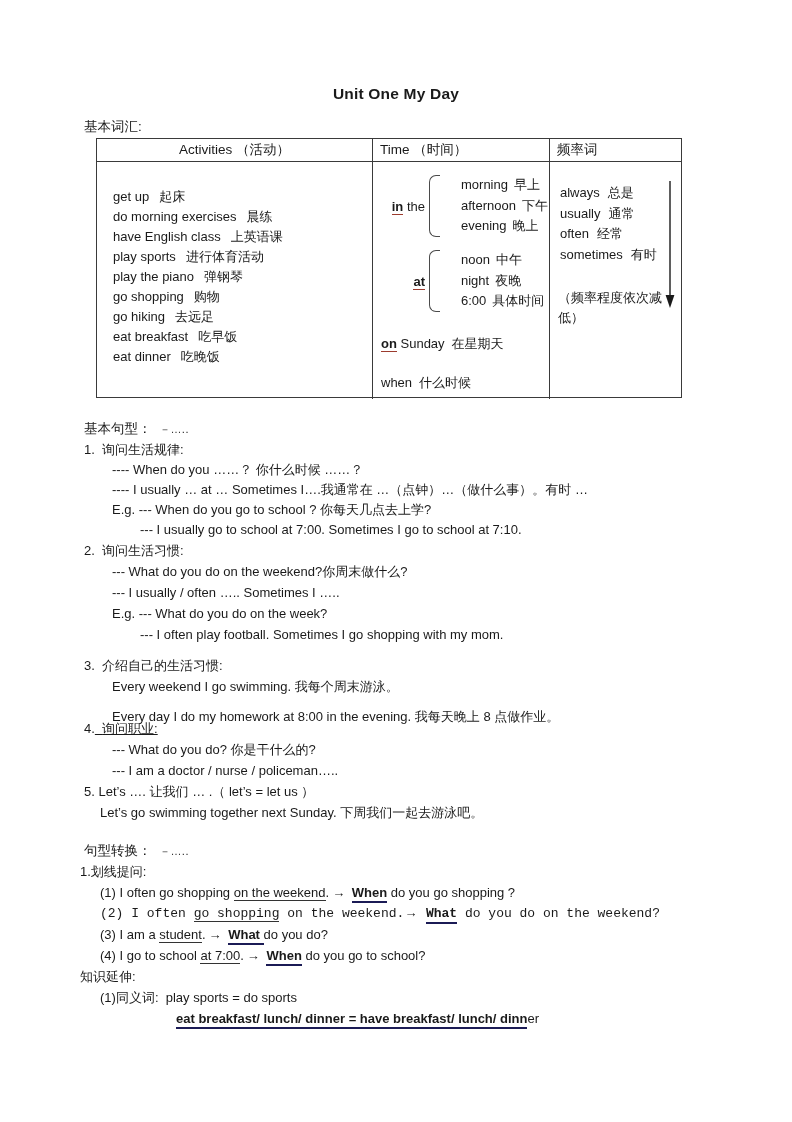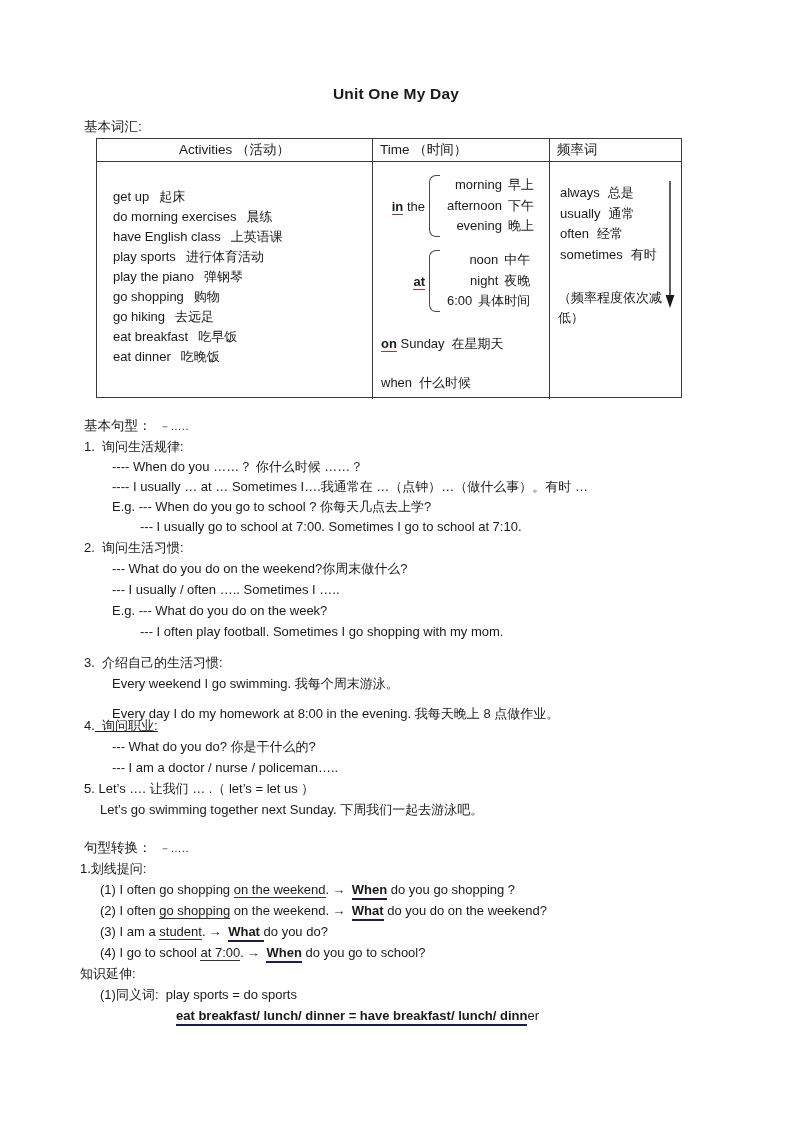--- a/index.html
+++ b/index.html
@@ -131,22 +131,21 @@
     width: 11px;
     height: 62px;
     border-left: 1.3px solid #4a4a4a;
     border-top: 1.3px solid #4a4a4a;
     border-bottom: 1.3px solid #4a4a4a;
     border-radius: 7px 0 0 7px;
     margin-left: 2px;
     box-sizing: border-box;
   }
   .brace-items {
-    margin-left: 7px;
-    text-align: right;
+    margin-left: 21px;
   }
   .brace-items div {
     font-size: 13px;
     line-height: 20.5px;
     white-space: nowrap;
   }
   .brace-items .cn { margin-left: 6px; }
   .line-on {
     position: absolute;
     left: 8px; top: 172px;
@@ -193,21 +192,21 @@
     position: absolute;
     left: 115px; top: 18px;
     width: 10px;
     height: 128px;
   }
 
   
   .txt {
     position: absolute;
     font-size: 13px;
-    line-height: 16px;
+    line-height: 22px;
     white-space: nowrap;
   }
   .sec-head { font-size: 13.5px; }
   .dash-mark {
     font-size: 11px;
     letter-spacing: 0px;
     margin-left: 8px;
     color: #333;
   }
   .num { display: inline-block; }
@@ -320,21 +319,21 @@
   <div class="txt" style="left:112px; top:760px;">--- I am a doctor / nurse / policeman…..</div>
 
   <div class="txt" style="left:84px; top:781px;"><span class="num">5.</span> <span>Let’s ….   让我们 … .（ let’s = let us ）</span></div>
   <div class="txt" style="left:100px; top:802px;">Let’s go swimming together next Sunday. 下周我们一起去游泳吧。</div>
 
   <div class="txt sec-head" style="left:84px; top:840px;"><span>句型转换：</span><span class="dash-mark">－…‥</span></div>
   <div class="txt" style="left:80px; top:861px;">1.划线提问:</div>
 
   <div class="txt" style="left:100px; top:882px;"><span class="num">(1)</span> <span>I often go shopping </span><span class="u-plain">on the weekend</span><span>.</span><span class="arrow-gl">→</span> <span class="u-bold">When</span><span> do you go shopping ?</span></div>
 
-  <div class="txt" style="left:100px; top:903px;"><span class="num">(2)</span> <span>I often </span><span class="u-plain">go shopping</span><span> on the weekend.</span><span class="arrow-gl">→</span> <span class="u-bold">What</span><span> do you do on the weekend?</span></div>
+  <div class="txt" style="left:100px; top:903px;font-family:Liberation Mono, monospace;"><span class="num">(2)</span> <span>I often </span><span class="u-plain">go shopping</span><span> on the weekend.</span><span class="arrow-gl">→</span> <span class="u-bold">What</span><span> do you do on the weekend?</span></div>
 
   <div class="txt" style="left:100px; top:924px;"><span class="num">(3)</span> <span>I am a </span><span class="u-plain">student</span><span>.</span><span class="arrow-gl">→</span> <span class="u-bold">What </span><span> do you do?</span></div>
 
   <div class="txt" style="left:100px; top:945px;"><span class="num">(4)</span> <span>I go to school </span><span class="u-plain">at 7:00</span><span>.</span><span class="arrow-gl">→</span> <span class="u-bold">When</span><span> do you go to school?</span></div>
 
   <div class="txt" style="left:80px; top:966px;">知识延伸:</div>
   <div class="txt" style="left:100px; top:987px;"><span>(1)同义词:</span>&nbsp;&nbsp;<span>play sports = do sports</span></div>
   <div class="txt" style="left:176px; top:1008px;"><span class="bold-ul-line">eat breakfast/ lunch/ dinner = have breakfast/ lunch/ dinn</span><span>er</span></div>
 
 </div>

